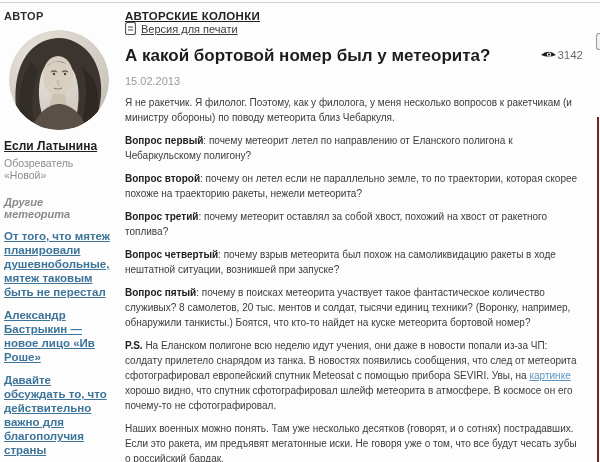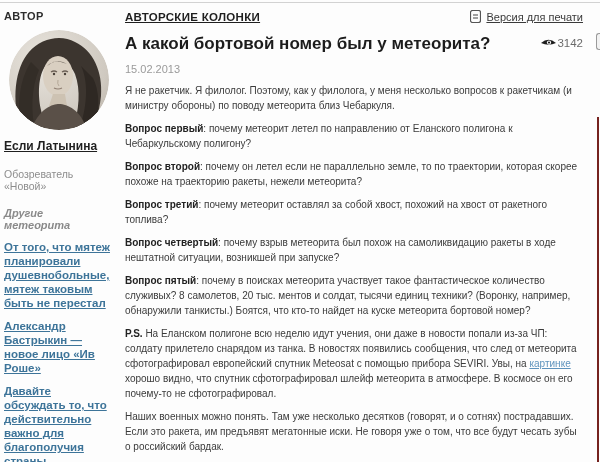--- a/index.html
+++ b/index.html
@@ -6,28 +6,28 @@
   html,body { width:600px; height:462px; overflow:hidden; background:#fdfdfd;
     font-family:"Liberation Sans", sans-serif; color:#3b3b3b; }
   .top-rule { position:absolute; left:0; top:2px; width:600px; height:1px; background:#d2d2d2; }
 
   
   .sidebar { position:absolute; left:4px; top:10px; width:108px; }
   .sb-heading { font-size:11px; font-weight:bold; color:#2e2e2e; letter-spacing:.4px; }
   .avatar-wrap { margin:8px 0 0 5px; width:100px; height:100px; border-radius:50%; overflow:hidden; }
   .author-name { display:inline-block; margin-top:9px; font-size:12px; font-weight:bold;
     color:#1f1f1f; text-decoration:underline; cursor:pointer; }
-  .author-role { margin-top:14px; font-size:10.5px; color:#8d8d8d; }
+  .author-role { margin-top:3px; font-size:10.5px; color:#8d8d8d; }
   .other-label { margin-top:15px; font-size:11px; font-weight:bold; font-style:italic; color:#8a8a8a; }
   .sb-link { display:block; margin-top:9px; font-size:11.5px; font-weight:bold; line-height:14px;
     color:#3d7499; text-decoration:underline; cursor:pointer; }
 
   
   .main { position:absolute; left:125px; top:10px; width:458px; }
-  .main-head { display:flex; justify-content:space-between; align-items:center; }
+  .main-head { display:flex; justify-content:space-between; align-items:flex-start;flex-direction:column; }
   .rubric { font-size:11.5px; font-weight:bold; color:#1f1f1f; text-decoration:underline;
     letter-spacing:.3px; cursor:pointer; }
   .print-link { display:flex; align-items:center; gap:5px; cursor:pointer; }
   .print-link span { font-size:11px; color:#3a3a3a; text-decoration:underline; }
   .title-row { display:flex; justify-content:space-between; align-items:flex-start; margin-top:11px; }
   .page-title { font-size:17px; font-weight:bold; color:#1c1c1c; line-height:20px; }
   .views { display:flex; align-items:center; gap:0; margin-top:3px; flex:0 0 auto; margin-left:14px; }
   .views span { font-size:11.5px; color:#6a6a6a; }
   .date { margin-top:9px; font-size:11px; color:#9a9a9a; }
   .article { margin-top:8px; }

